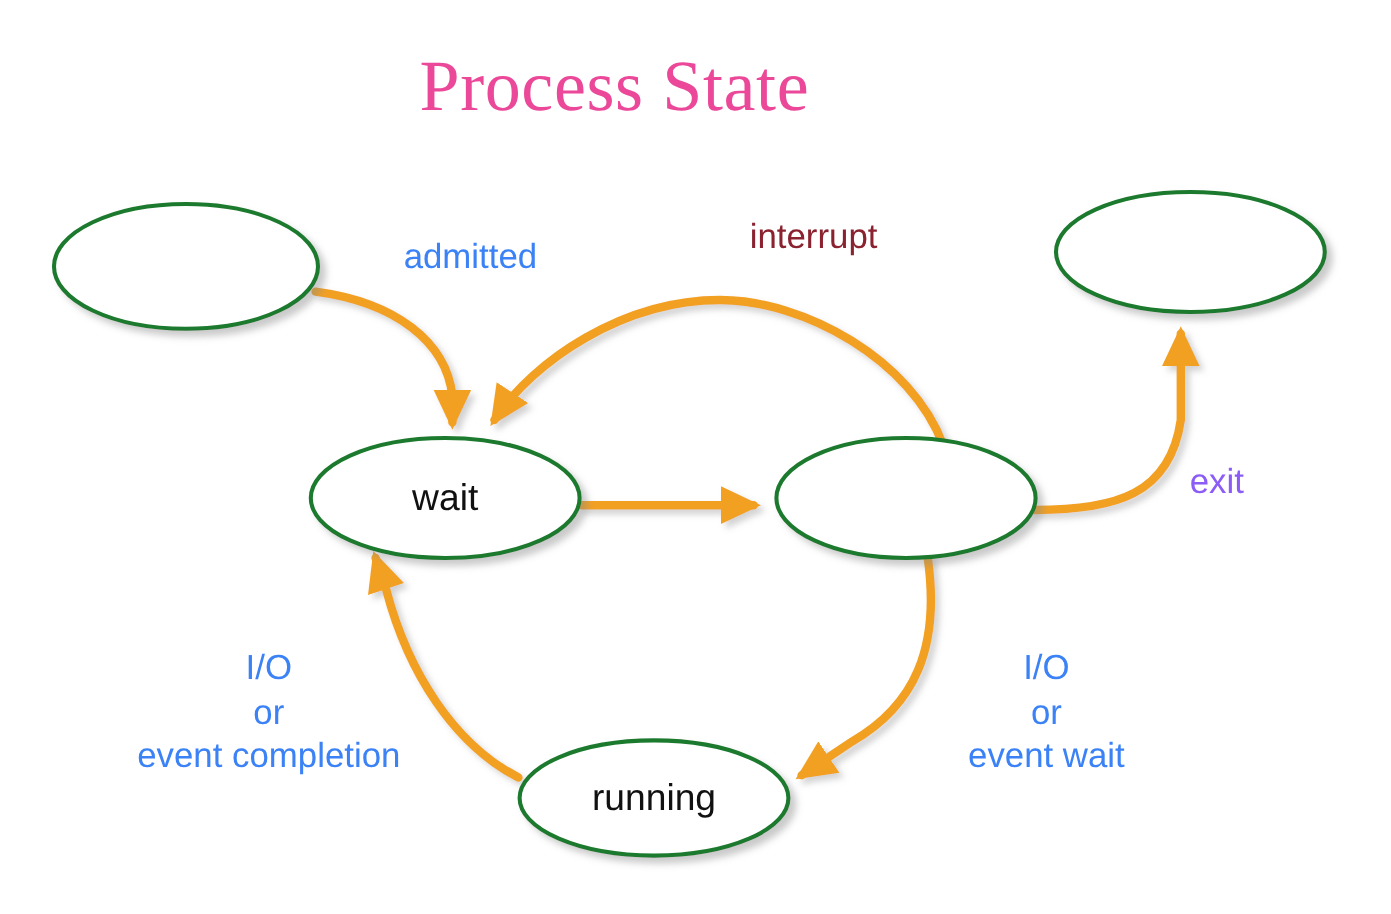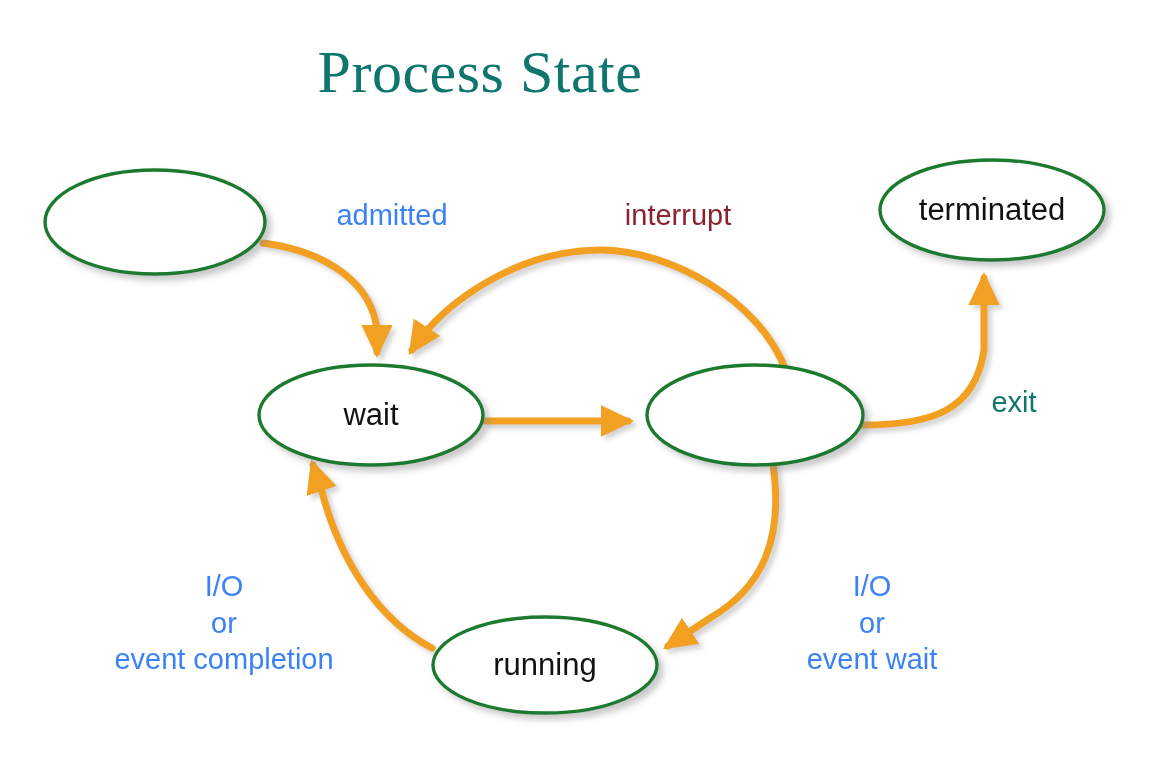--- a/index.html
+++ b/index.html
@@ -28,23 +28,24 @@
   }
   .title-text {
     position: absolute;
     left: 0;
     top: 38px;
     width: 960px;
     text-align: center;
     font-family: "Liberation Serif", "DejaVu Serif", serif;
     font-size: 60px;
     font-weight: 400;
-    color: #0f766e;
+    color: #ec4899;
     letter-spacing: 0.5px;
     white-space: nowrap;
+    padding-left: 32px;
   }
   .node-label {
     position: absolute;
     text-align: center;
     font-family: "Liberation Sans", sans-serif;
     font-size: 31px;
     color: #111111;
     white-space: nowrap;
     transform: translate(-50%, -50%);
     pointer-events: none;
@@ -53,24 +54,23 @@
     position: absolute;
     text-align: center;
     font-family: "Liberation Sans", sans-serif;
     font-size: 29px;
     white-space: nowrap;
     transform: translate(-50%, -50%);
     line-height: 1.26;
   }
   .lbl-blue { color: #3b82f6; }
   .lbl-maroon { color: #8a2230; }
-  .lbl-black { color: #0f766e; }
+  .lbl-black { color: #8b5cf6; }
   .multi-line {
     white-space: pre-line;
-    margin-top: 29px;
   }
 </style>
 </head>
 <body>
 
 <div id="canvas">
 
   <div class="title-text">Process State</div>
 
   <svg id="diagram-svg" viewBox="0 0 1159 762">
@@ -103,27 +103,26 @@
 
     <g filter="url(#soft-shadow)">
       <ellipse cx="155" cy="222" rx="110" ry="52" fill="#ffffff" stroke="#1e7a2e" stroke-width="3.4"></ellipse>
       <ellipse cx="992" cy="210" rx="112" ry="50" fill="#ffffff" stroke="#1e7a2e" stroke-width="3.4"></ellipse>
       <ellipse cx="371" cy="415" rx="112" ry="50" fill="#ffffff" stroke="#1e7a2e" stroke-width="3.4"></ellipse>
       <ellipse cx="755" cy="415" rx="108" ry="50" fill="#ffffff" stroke="#1e7a2e" stroke-width="3.4"></ellipse>
       <ellipse cx="545" cy="665" rx="112" ry="48" fill="#ffffff" stroke="#1e7a2e" stroke-width="3.4"></ellipse>
     </g>
   </svg>
 
-  <div class="node-label" style="left:992px; top:210px;">terminated</div>
   <div class="node-label" style="left:371px; top:415px;">wait</div>
   <div class="node-label" style="left:545px; top:665px;">running</div>
 
   <div class="edge-label lbl-blue" style="left:392px; top:215px;">admitted</div>
 
-  <div class="edge-label lbl-maroon" style="left:678px; top:215px;">interrupt</div>
+  <div class="edge-label lbl-maroon" style="left:678px; top:198px;">interrupt</div>
 
 
   <div class="edge-label lbl-black" style="left:1014px; top:402px;">exit</div>
 
   <div class="edge-label lbl-blue multi-line" style="left:872px; top:594px;">I/O
 or
 event wait</div>
 
   <div class="edge-label lbl-blue multi-line" style="left:224px; top:594px;">I/O
 or

